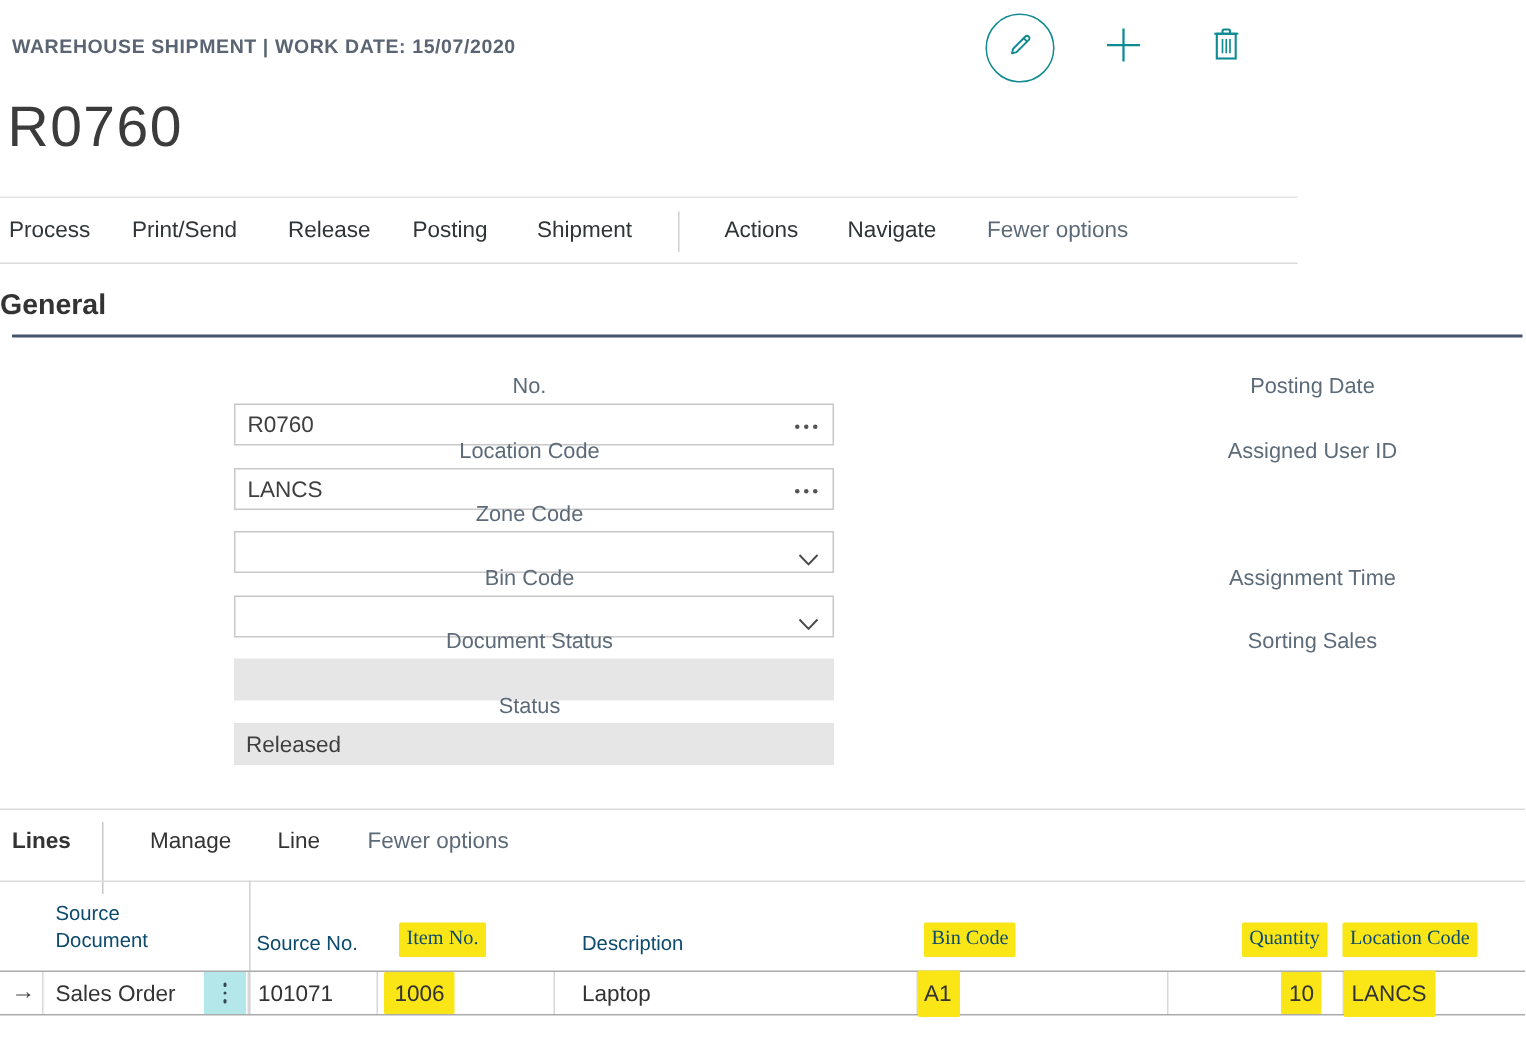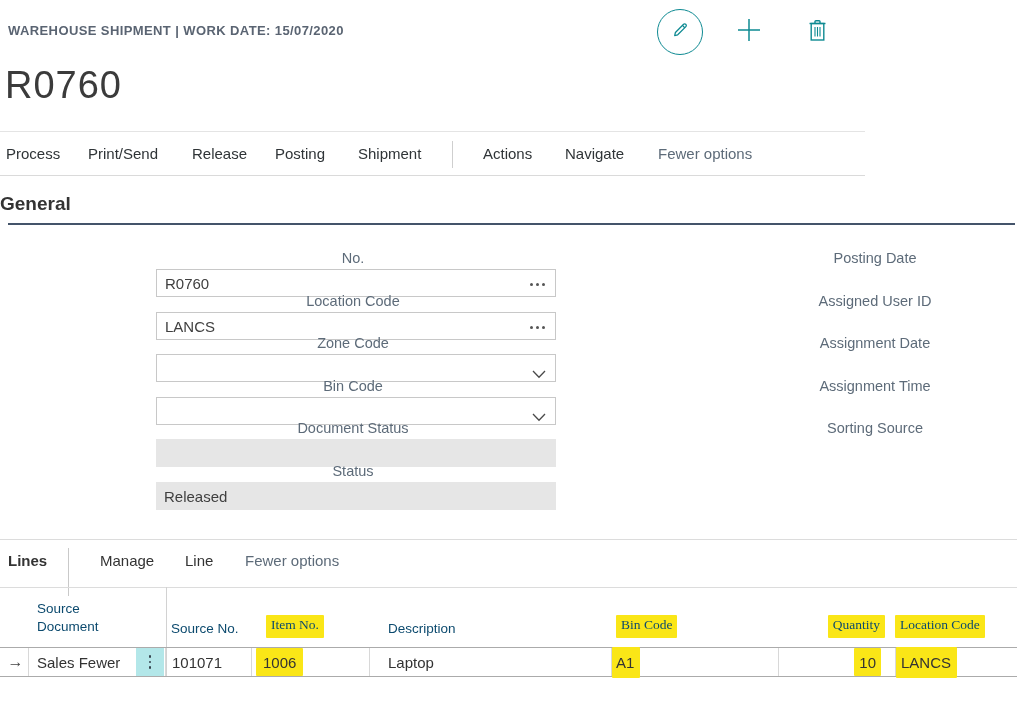--- a/index.html
+++ b/index.html
@@ -240,30 +240,26 @@
   </div>
 
   <div class="fieldrow right" style="top:250px">
     <span class="flabel">Posting Date</span>
     <span class="leader"></span>
   </div>
   <div class="fieldrow right" style="top:293px">
     <span class="flabel">Assigned User ID</span>
     <span class="leader"></span>
   </div>
-  <div class="fieldrow right" style="top:335px">
-    <span class="flabel">Assignment Date</span>
-    <span class="leader"></span>
-  </div>
   <div class="fieldrow right" style="top:378px">
     <span class="flabel">Assignment Time</span>
     <span class="leader"></span>
   </div>
   <div class="fieldrow right" style="top:420px">
-    <span class="flabel">Sorting Source</span>
+    <span class="flabel">Sorting Sales</span>
     <span class="leader"></span>
   </div>
 
   <div class="rule" style="top:539px"></div>
   <div class="lines-bar">
     <span class="lines-title" style="position:absolute; left:8px; top:537px;">Lines</span>
     <span class="lines-vdiv"></span>
     <span style="position:absolute; left:100px; top:537px;">Manage</span>
     <span style="position:absolute; left:185px; top:537px;">Line</span>
     <span class="lines-muted" style="position:absolute; left:245px; top:537px;">Fewer options</span>
@@ -288,21 +284,21 @@
   <div class="th" style="left:895px; top:617px;">
     <span class="hl-h">Location Code</span>
   </div>
 
   <div class="freeze-line"></div>
   <div class="head-border"></div>
 
   <div class="grid-row">
     <div class="cell c-arrow">→</div>
     <div class="cell c-srcdoc">
-      <span>Sales Fewer</span>
+      <span>Sales Order</span>
       <span class="more-btn">
           <i></i>
           <i></i>
           <i></i>
         </span>
     </div>
     <div class="cell c-srcno">
       <span>101071</span>
     </div>
     <div class="cell c-item">

